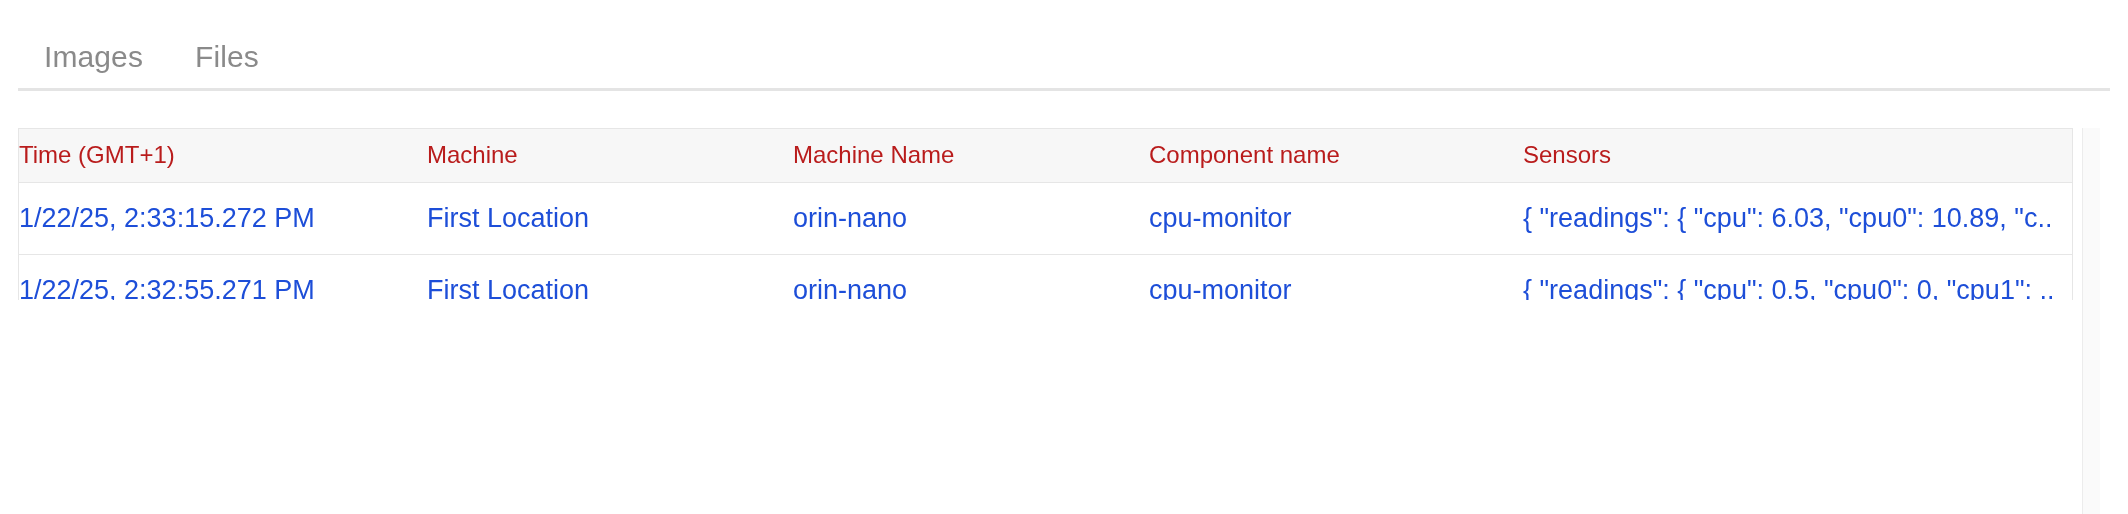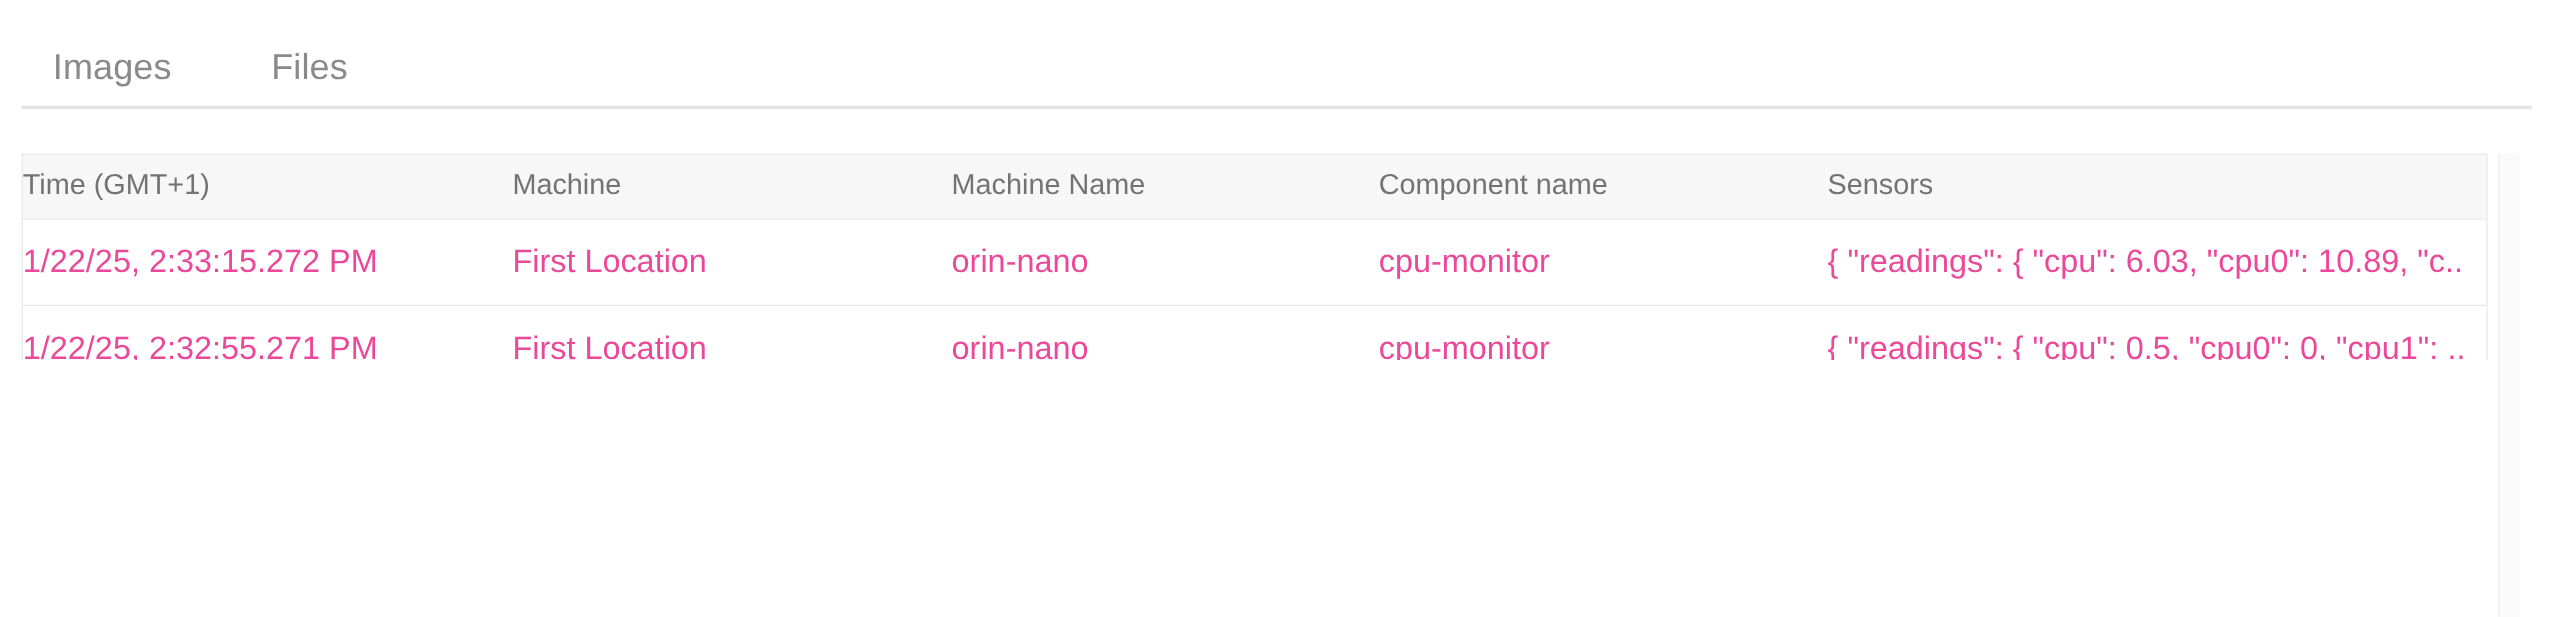--- a/index.html
+++ b/index.html
@@ -31,21 +31,20 @@
     width: 2092px;
     height: 92px;
     display: flex;
     align-items: flex-end;
   }
   .tabs {
     display: flex;
     align-items: flex-end;
     height: 92px;
     flex: 0 0 auto;
-    gap: 31px;
   }
   .tab {
     position: relative;
     padding: 0 26px 18px 26px;
     font-size: 30px;
     line-height: 34px;
     letter-spacing: 0.1px;
     color: #8a8a8a;
     font-weight: 400;
     cursor: pointer;
@@ -113,32 +112,32 @@
     table-layout: fixed;
     width: 2055px;
   }
   table.data thead tr {
     background: #f7f7f7;
   }
   table.data th {
     text-align: left;
     font-weight: 400;
     font-size: 24px;
-    color: #737373;
+    color: #b91c1c;
     padding: 12px 0 13px 0;
     height: 51px;
     border-bottom: 1px solid #e6e6e6;
     white-space: nowrap;
     overflow: hidden;
     font-family: "Liberation Sans", sans-serif;
     margin-left: 45px;
   }
   table.data td {
     font-size: 27px;
-    color: #ec4899;
+    color: #1d4ed8;
     height: 72px;
     padding: 0;
     border-bottom: 1px solid #e6e6e6;
     white-space: nowrap;
     overflow: hidden;
     font-family: "Liberation Sans", sans-serif;
   }
   table.data tbody tr:last-child td {
     border-bottom: 3px solid #4c1d95;
     text-decoration: underline;

